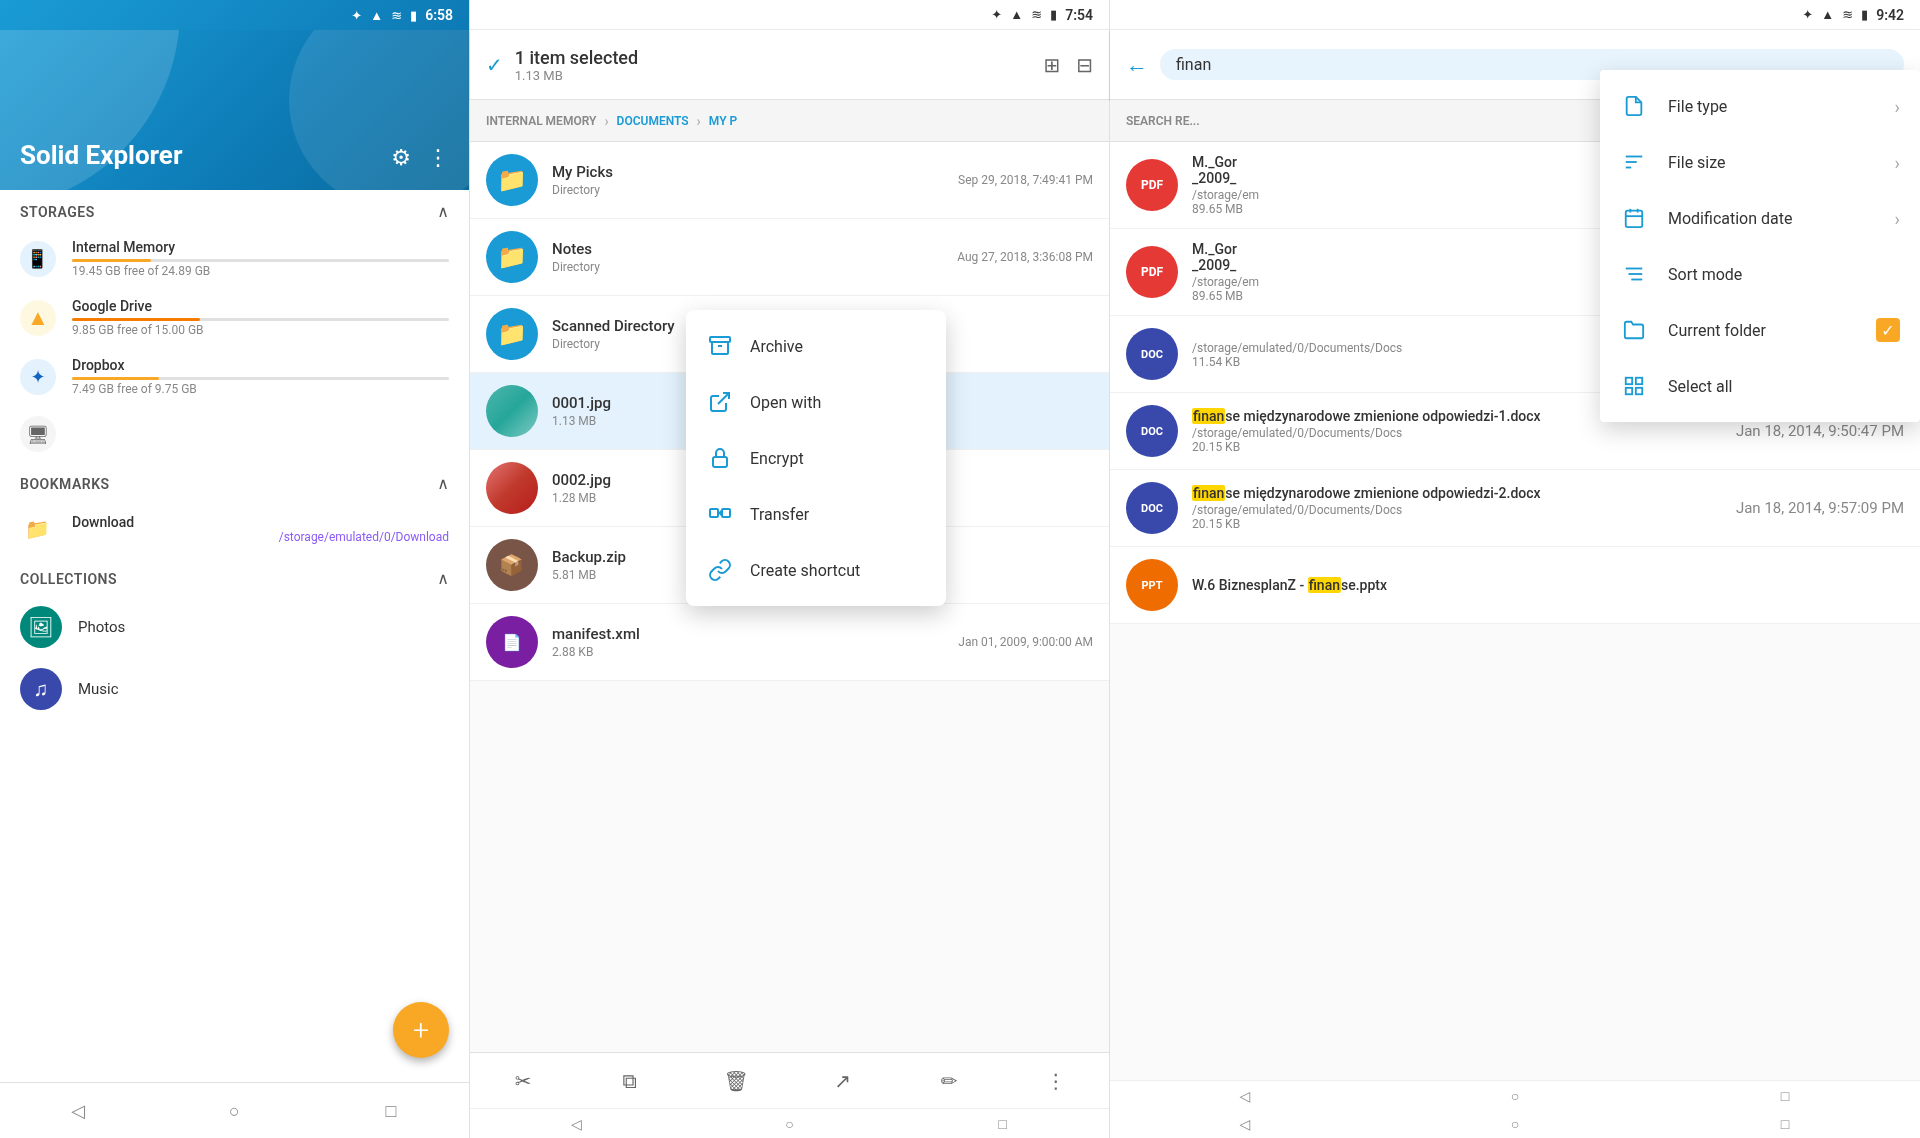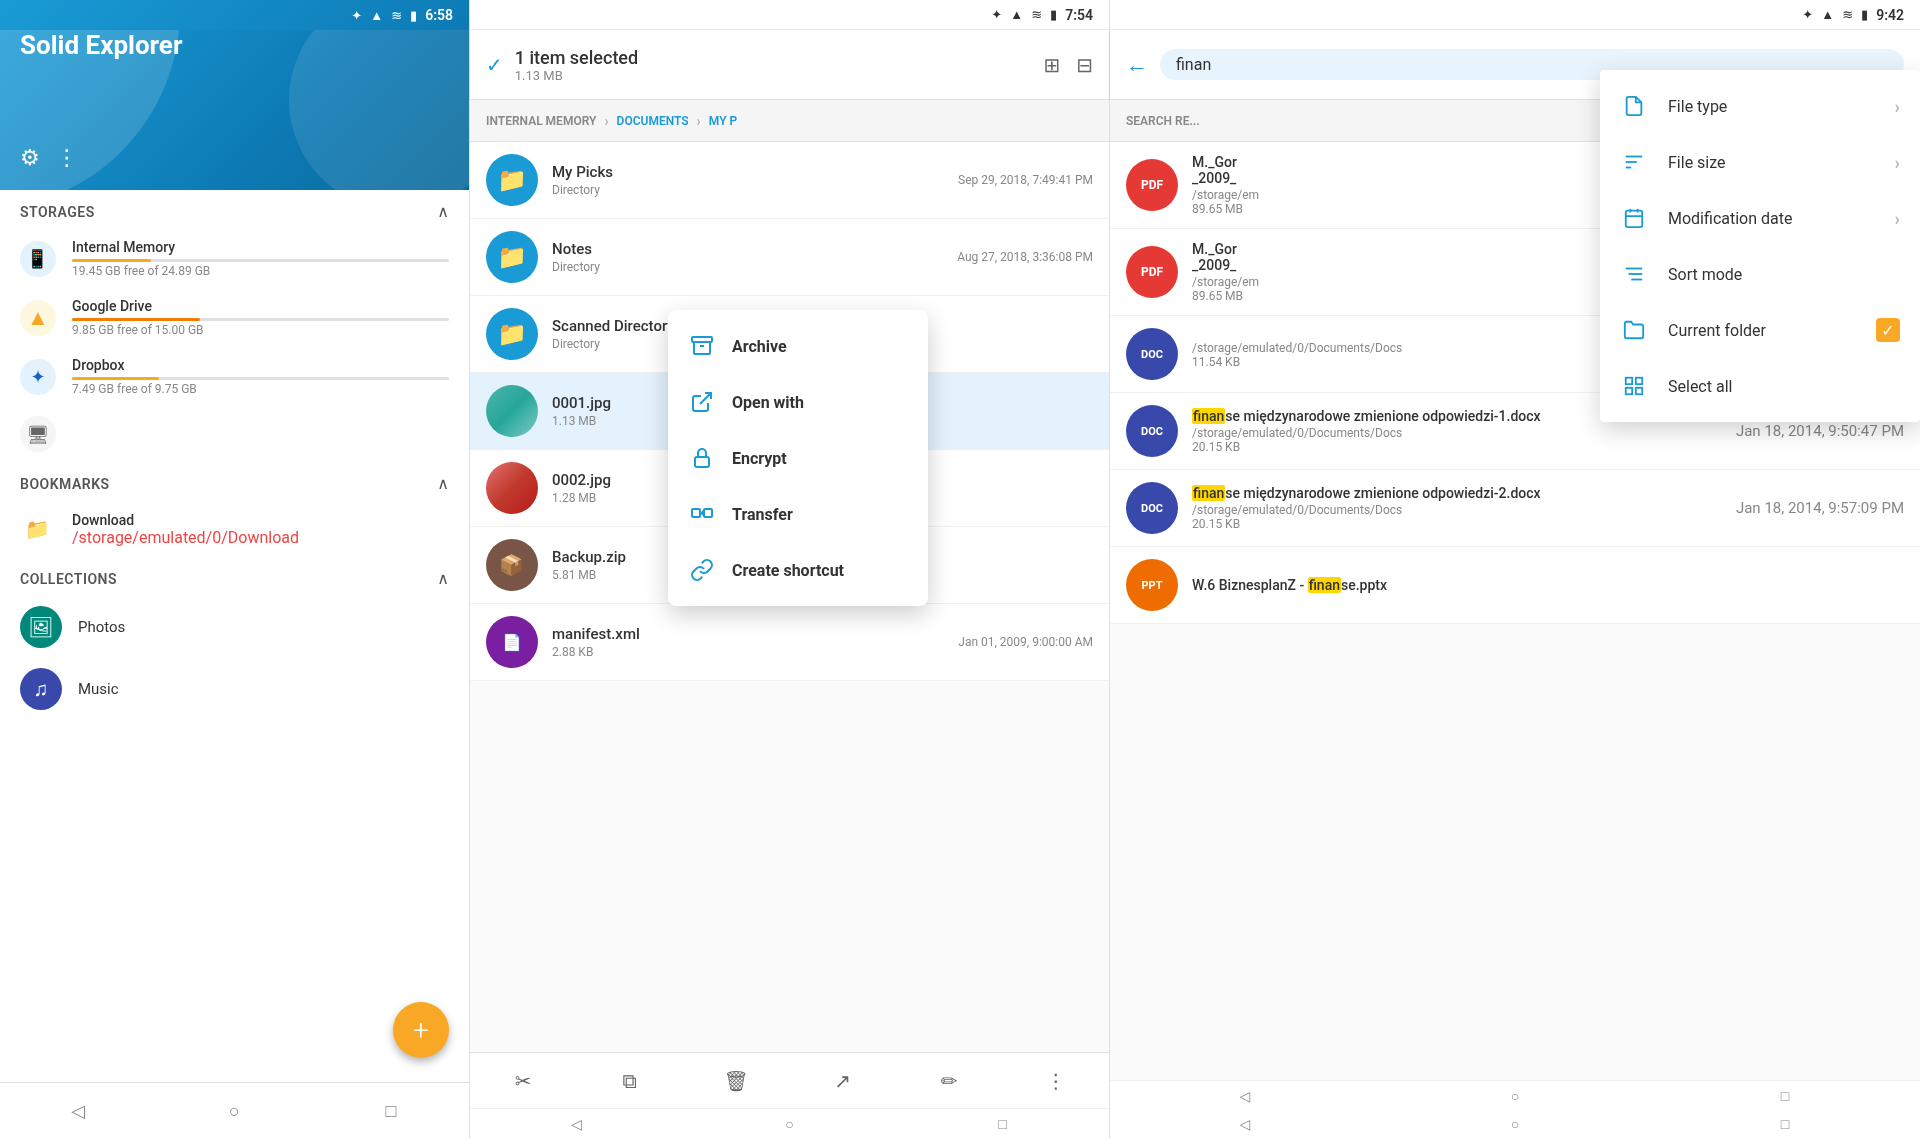--- a/index.html
+++ b/index.html
@@ -3,21 +3,21 @@
   <meta charset="utf-8">
   <style>
     * { margin: 0; padding: 0; box-sizing: border-box; }
     body { width: 1920px; height: 1138px; font-family: 'Roboto', Arial, sans-serif; overflow: hidden; display: flex; flex-direction: column; background: #f5f5f5; }
 
     
     .main-container { display: flex; width: 1920px; height: 1138px; position: relative; }
 
     
     .sidebar { width: 470px; background: #fff; display: flex; flex-direction: column; border-right: 1px solid #e0e0e0; position: relative; }
-    .sidebar-header { background: linear-gradient(135deg, #1a9bd5 0%, #0d7ab5 60%, #0a6a9a 100%); height: 160px; display: flex; padding: 0 20px 20px 20px; position: relative; overflow: hidden; flex-direction: column; }
+    .sidebar-header { background: linear-gradient(135deg, #1a9bd5 0%, #0d7ab5 60%, #0a6a9a 100%); height: 160px; display: flex; align-items: flex-end; padding: 0 20px 20px 20px; position: relative; overflow: hidden; }
     .sidebar-header-bg-tl { position: absolute; top: -20px; left: -20px; width: 200px; height: 200px; background: rgba(255,255,255,0.15); border-radius: 0 0 100% 0; }
     .sidebar-header-bg-tr { position: absolute; top: -40px; right: -40px; width: 220px; height: 220px; background: rgba(255,255,255,0.1); border-radius: 50%; }
     .sidebar-title { font-size: 26px; font-weight: 700; color: #fff; flex: 1; }
     .sidebar-header-actions { display: flex; gap: 16px; }
     .sidebar-action-icon { color: #fff; font-size: 22px; cursor: pointer; }
 
     .sidebar-content { flex: 1; overflow-y: auto; padding-bottom: 80px; }
     .section-header { display: flex; align-items: center; justify-content: space-between; padding: 12px 20px 8px 20px; }
     .section-title { font-size: 14px; font-weight: 600; color: #555; text-transform: uppercase; letter-spacing: 0.5px; }
     .section-chevron { color: #555; font-size: 16px; }
@@ -33,21 +33,21 @@
     .storage-detail { font-size: 12px; color: #888; margin-top: 2px; }
     .storage-bar-wrap { height: 3px; background: #e0e0e0; border-radius: 2px; margin-top: 4px; }
     .storage-bar { height: 3px; border-radius: 2px; }
     .bar-yellow { background: #f9a825; }
     .bar-orange { background: #f57c00; }
 
     .bookmark-item { display: flex; align-items: center; padding: 10px 20px; gap: 16px; }
     .bookmark-icon { width: 36px; height: 36px; display: flex; align-items: center; justify-content: center; font-size: 20px; color: #888; flex-shrink: 0; }
     .bookmark-info { flex: 1; }
     .bookmark-name { font-size: 14px; font-weight: 500; color: #333; }
-    .bookmark-path { font-size: 16px; color: #ef4444; }
+    .bookmark-path { font-size: 12px; color: #8b5cf6; text-align: right; }
 
     .collection-item { display: flex; align-items: center; padding: 10px 20px; gap: 16px; }
     .collection-icon { width: 42px; height: 42px; border-radius: 50%; display: flex; align-items: center; justify-content: center; font-size: 20px; flex-shrink: 0; }
     .collection-icon-teal { background: #00897b; color: #fff; }
     .collection-icon-indigo { background: #3949ab; color: #fff; }
     .collection-name { font-size: 15px; color: #333; }
 
     .fab { position: absolute; bottom: 80px; right: 20px; width: 56px; height: 56px; border-radius: 50%; background: #f9a825; display: flex; align-items: center; justify-content: center; box-shadow: 0 4px 8px rgba(0,0,0,0.3); cursor: pointer; z-index: 10; }
     .fab-icon { font-size: 28px; color: #fff; font-weight: 300; }
 
@@ -80,21 +80,21 @@
     .file-info { flex: 1; }
     .file-name { font-size: 15px; font-weight: 500; color: #333; }
     .file-meta { font-size: 12px; color: #888; margin-top: 2px; }
     .file-date { font-size: 12px; color: #888; text-align: right; }
 
     .bottom-actions { height: 56px; background: #fff; display: flex; align-items: center; justify-content: space-around; border-top: 1px solid #e0e0e0; }
     .bottom-action { display: flex; align-items: center; justify-content: center; width: 44px; height: 44px; cursor: pointer; }
     .action-icon { font-size: 20px; color: #666; }
 
     
-    .context-menu { position: absolute; left: 198px; top: 310px; background: #fff; border-radius: 8px; box-shadow: 0 8px 24px rgba(0,0,0,0.2); z-index: 200; width: 260px; padding: 8px 0; font-weight: bold; }
+    .context-menu { position: absolute; left: 216px; top: 310px; background: #fff; border-radius: 8px; box-shadow: 0 8px 24px rgba(0,0,0,0.2); z-index: 200; width: 260px; padding: 8px 0; }
     .context-menu-item { display: flex; align-items: center; padding: 14px 20px; gap: 16px; cursor: pointer; }
     .context-icon { width: 28px; height: 28px; display: flex; align-items: center; justify-content: center; }
     .context-icon svg { width: 24px; height: 24px; fill: none; stroke: #1a9bd5; stroke-width: 2; }
     .context-label { font-size: 16px; color: #333; }
 
     
     .search-panel { flex: 1; background: #fafafa; display: flex; flex-direction: column; }
     .search-toolbar { height: 70px; background: #fff; display: flex; align-items: center; padding: 0 16px; gap: 12px; border-bottom: 1px solid #e0e0e0; box-shadow: 0 1px 3px rgba(0,0,0,0.1); }
     .back-btn { color: #1a9bd5; font-size: 22px; cursor: pointer; }
     .search-input-wrap { background: #e8f4fd; border-radius: 20px; padding: 6px 16px; display: flex; align-items: center; flex: 1; }

